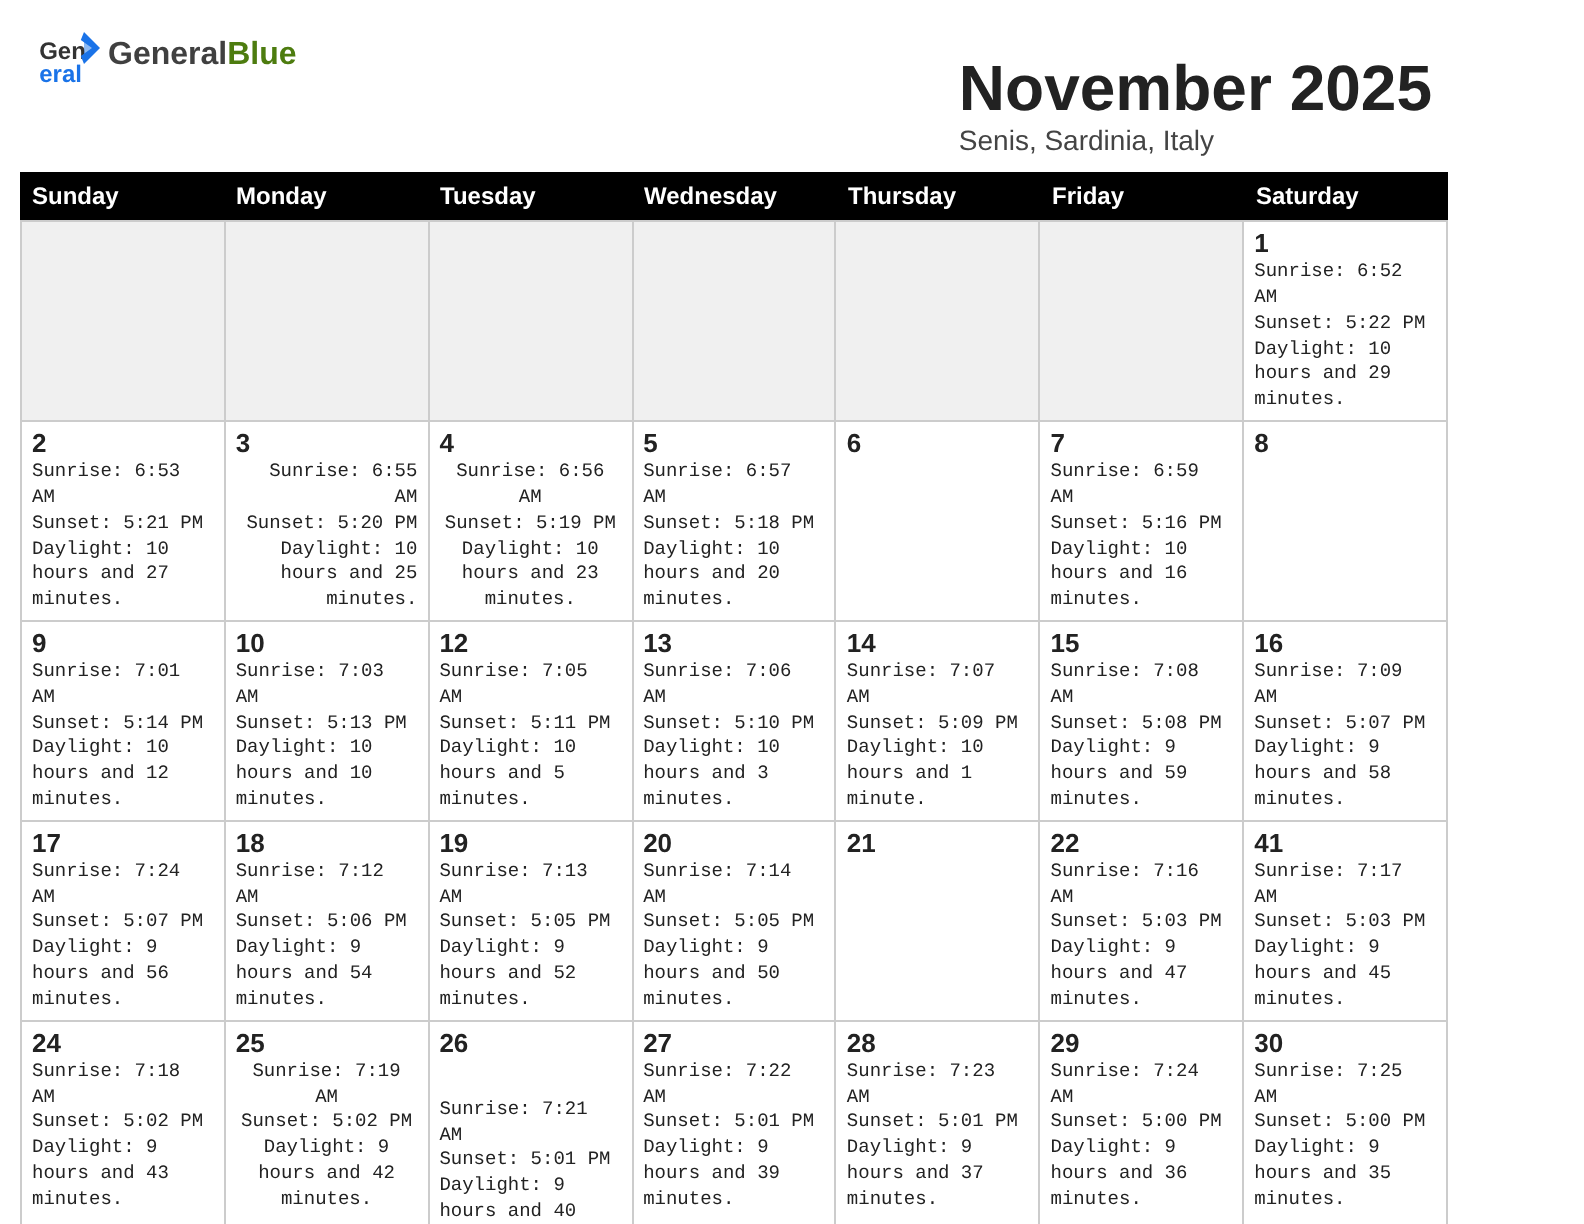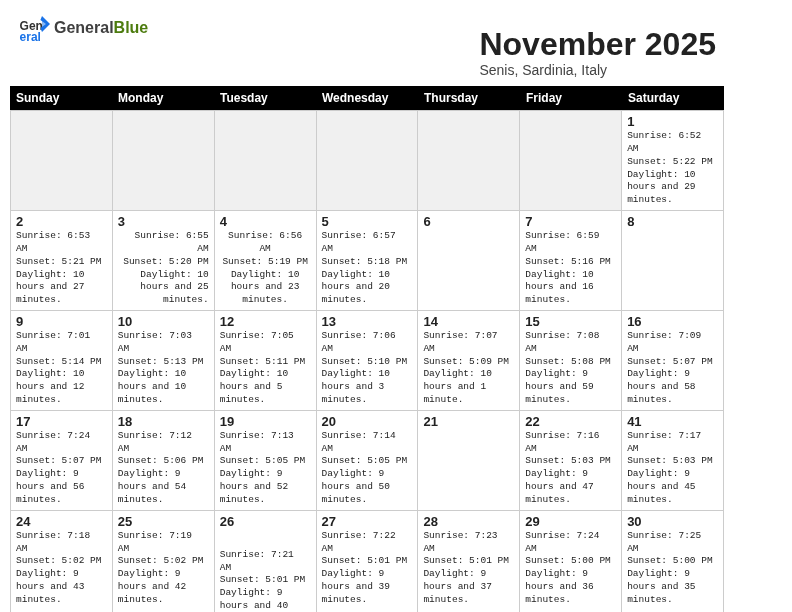--- a/index.html
+++ b/index.html
@@ -261,21 +261,21 @@
 Daylight: 9 hours and 45 minutes.</div>
         </div>
         <div class="cal-cell">
           <span class="day-num">24</span>
           <div class="day-info" style="white-space: pre-line;">Sunrise: 7:18 AM
 Sunset: 5:02 PM
 Daylight: 9 hours and 43 minutes.</div>
         </div>
         <div class="cal-cell">
           <span class="day-num">25</span>
-          <div class="day-info" style="white-space: pre-line;">Sunrise: 7:19 AM
+          <div class="day-info" style="white-space: pre-line; text-align: center;">Sunrise: 7:19 AM
 Sunset: 5:02 PM
 Daylight: 9 hours and 42 minutes.</div>
         </div>
         <div class="cal-cell">
           <span class="day-num">26</span>
           <div class="day-info" style="white-space: pre-line; margin-top: 20px;">Sunrise: 7:21 AM
 Sunset: 5:01 PM
 Daylight: 9 hours and 40 minutes.</div>
         </div>
         <div class="cal-cell">

